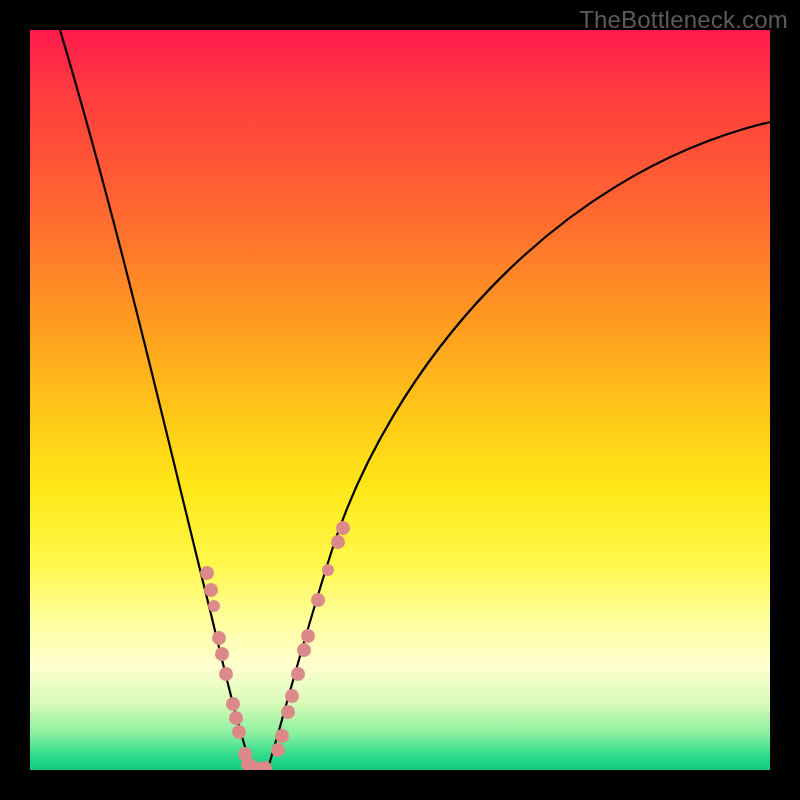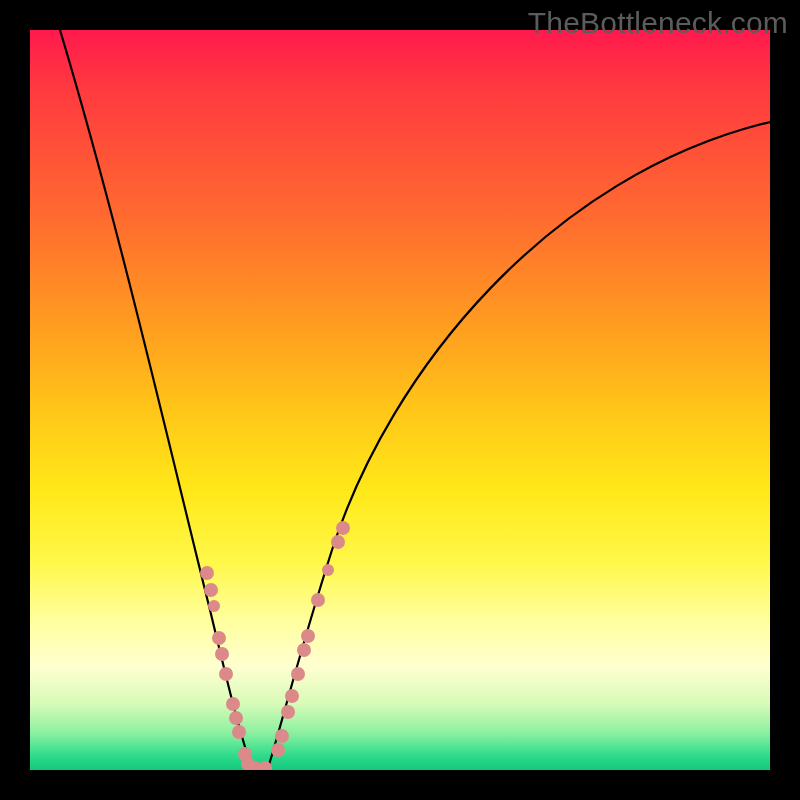--- a/index.html
+++ b/index.html
@@ -30,21 +30,21 @@
       #8cf0a0 95%,
       #2fdc8c 98%,
       #13c87c 100%
     );
   }
   .watermark {
     position: absolute;
     top: 6px;
     right: 12px;
     font-family: Arial, Helvetica, sans-serif;
-    font-size: 30px;
+    font-size: 24px;
     color: #5c5c5c;
     font-weight: 500;
     letter-spacing: 0.2px;
   }
   svg.curve {
     position: absolute;
     left: 0;
     top: 0;
     width: 740px;
     height: 740px;

